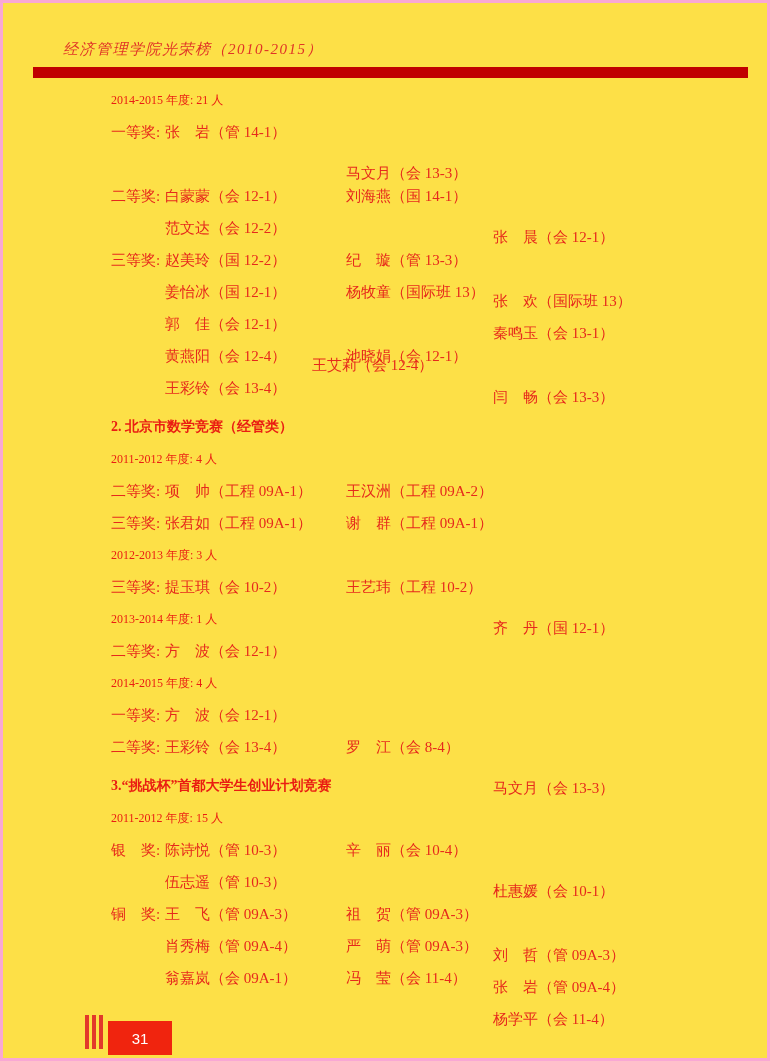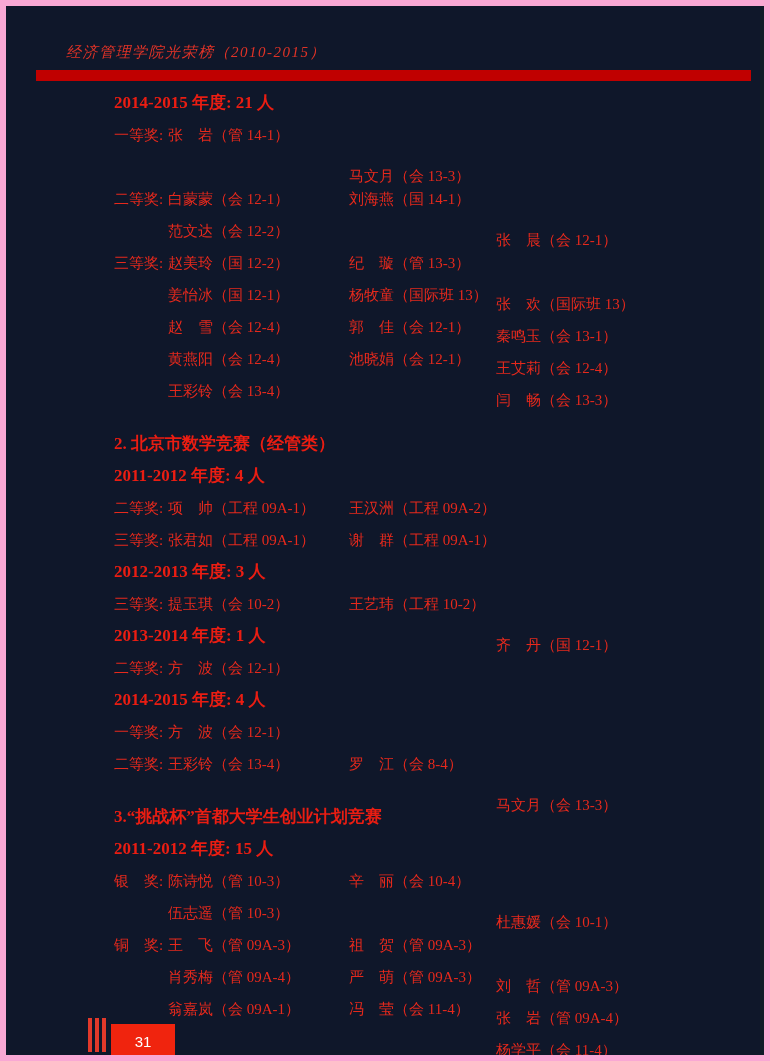--- a/index.html
+++ b/index.html
@@ -1,22 +1,22 @@
 <!DOCTYPE html>
 <html><head>
 <meta charset="utf-8">
 <style>
   html, body { margin: 0; padding: 0; background: #ffffff; }
   .page {
     position: relative;
     width: 770px;
     height: 1061px;
     box-sizing: border-box;
-    background: #0f172a;
-    border: 6px solid #f9a8d4;
+    background: #fde047;
+    border: 3px solid #f9a8d4;
     overflow: hidden;
     font-family: "Liberation Serif", "DejaVu Serif", serif;
     color: #e6291c;
   }
   .header-title {
     margin: 36px 0 0 60px;
     font-size: 15px;
     line-height: 20px;
     font-style: italic;
     letter-spacing: 1.5px;
@@ -29,30 +29,30 @@
     height: 11px;
     background: #c00000;
   }
   .content {
     margin: 6px 0 0 108px;
     width: 640px;
   }
   .year-line {
     height: 32px;
     line-height: 32px;
-    font-size: 17px;
-    font-weight: bold;
+    font-size: 12px;
+    font-weight: normal;
     white-space: nowrap;
     color: #ea1d12;
   }
   .section-title {
     height: 32px;
     line-height: 32px;
-    margin-top: 21px;
-    font-size: 17px;
+    margin-top: 7px;
+    font-size: 14px;
     font-weight: bold;
     white-space: nowrap;
     color: #ea1d12;
   }
   .row {
     display: flex;
     height: 32px;
     line-height: 32px;
     font-size: 15px;
     white-space: nowrap;
@@ -123,21 +123,20 @@
         <span class="c2">张　欢（国际班 13）</span>
       </div>
       <div class="row">
         <span class="lbl"></span>
         <span class="c0">姜怡冰（国 12-1）</span>
         <span class="c1">杨牧童（国际班 13）</span>
         <span class="c2">秦鸣玉（会 13-1）</span>
       </div>
       <div class="row">
         <span class="lbl"></span>
-        <span class="c0">赵　雪（会 12-4）</span>
         <span class="c1">郭　佳（会 12-1）</span>
         <span class="c2">王艾莉（会 12-4）</span>
       </div>
       <div class="row">
         <span class="lbl"></span>
         <span class="c0">黄燕阳（会 12-4）</span>
         <span class="c1">池晓娟（会 12-1）</span>
         <span class="c2">闫　畅（会 13-3）</span>
       </div>
       <div class="row">

